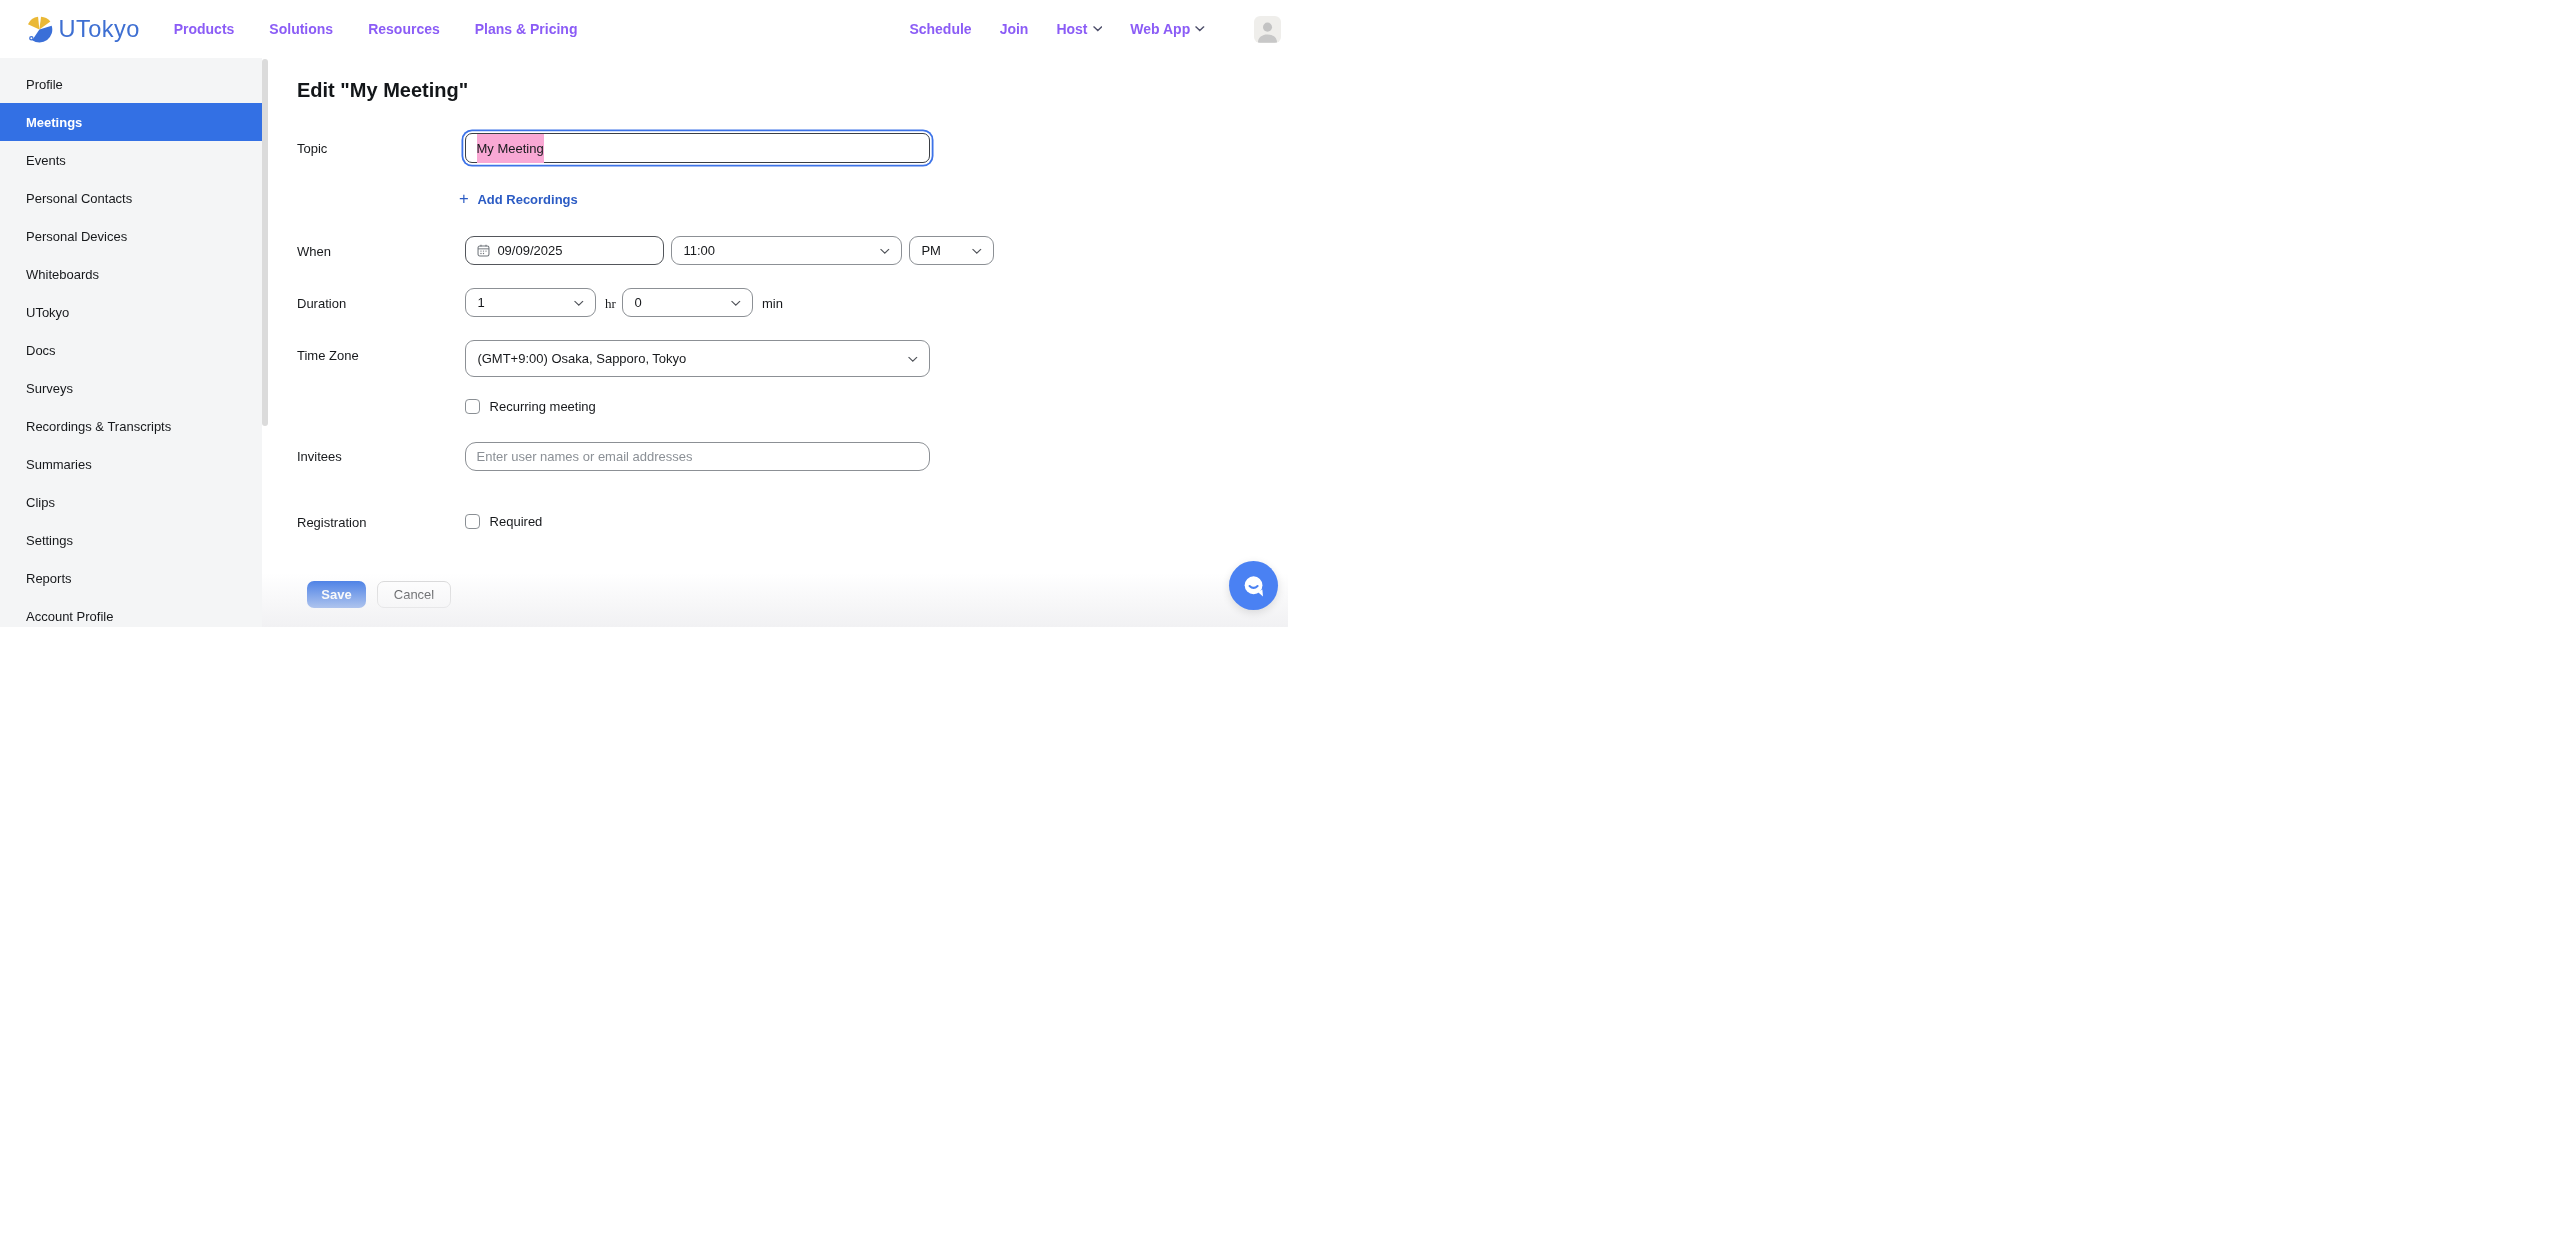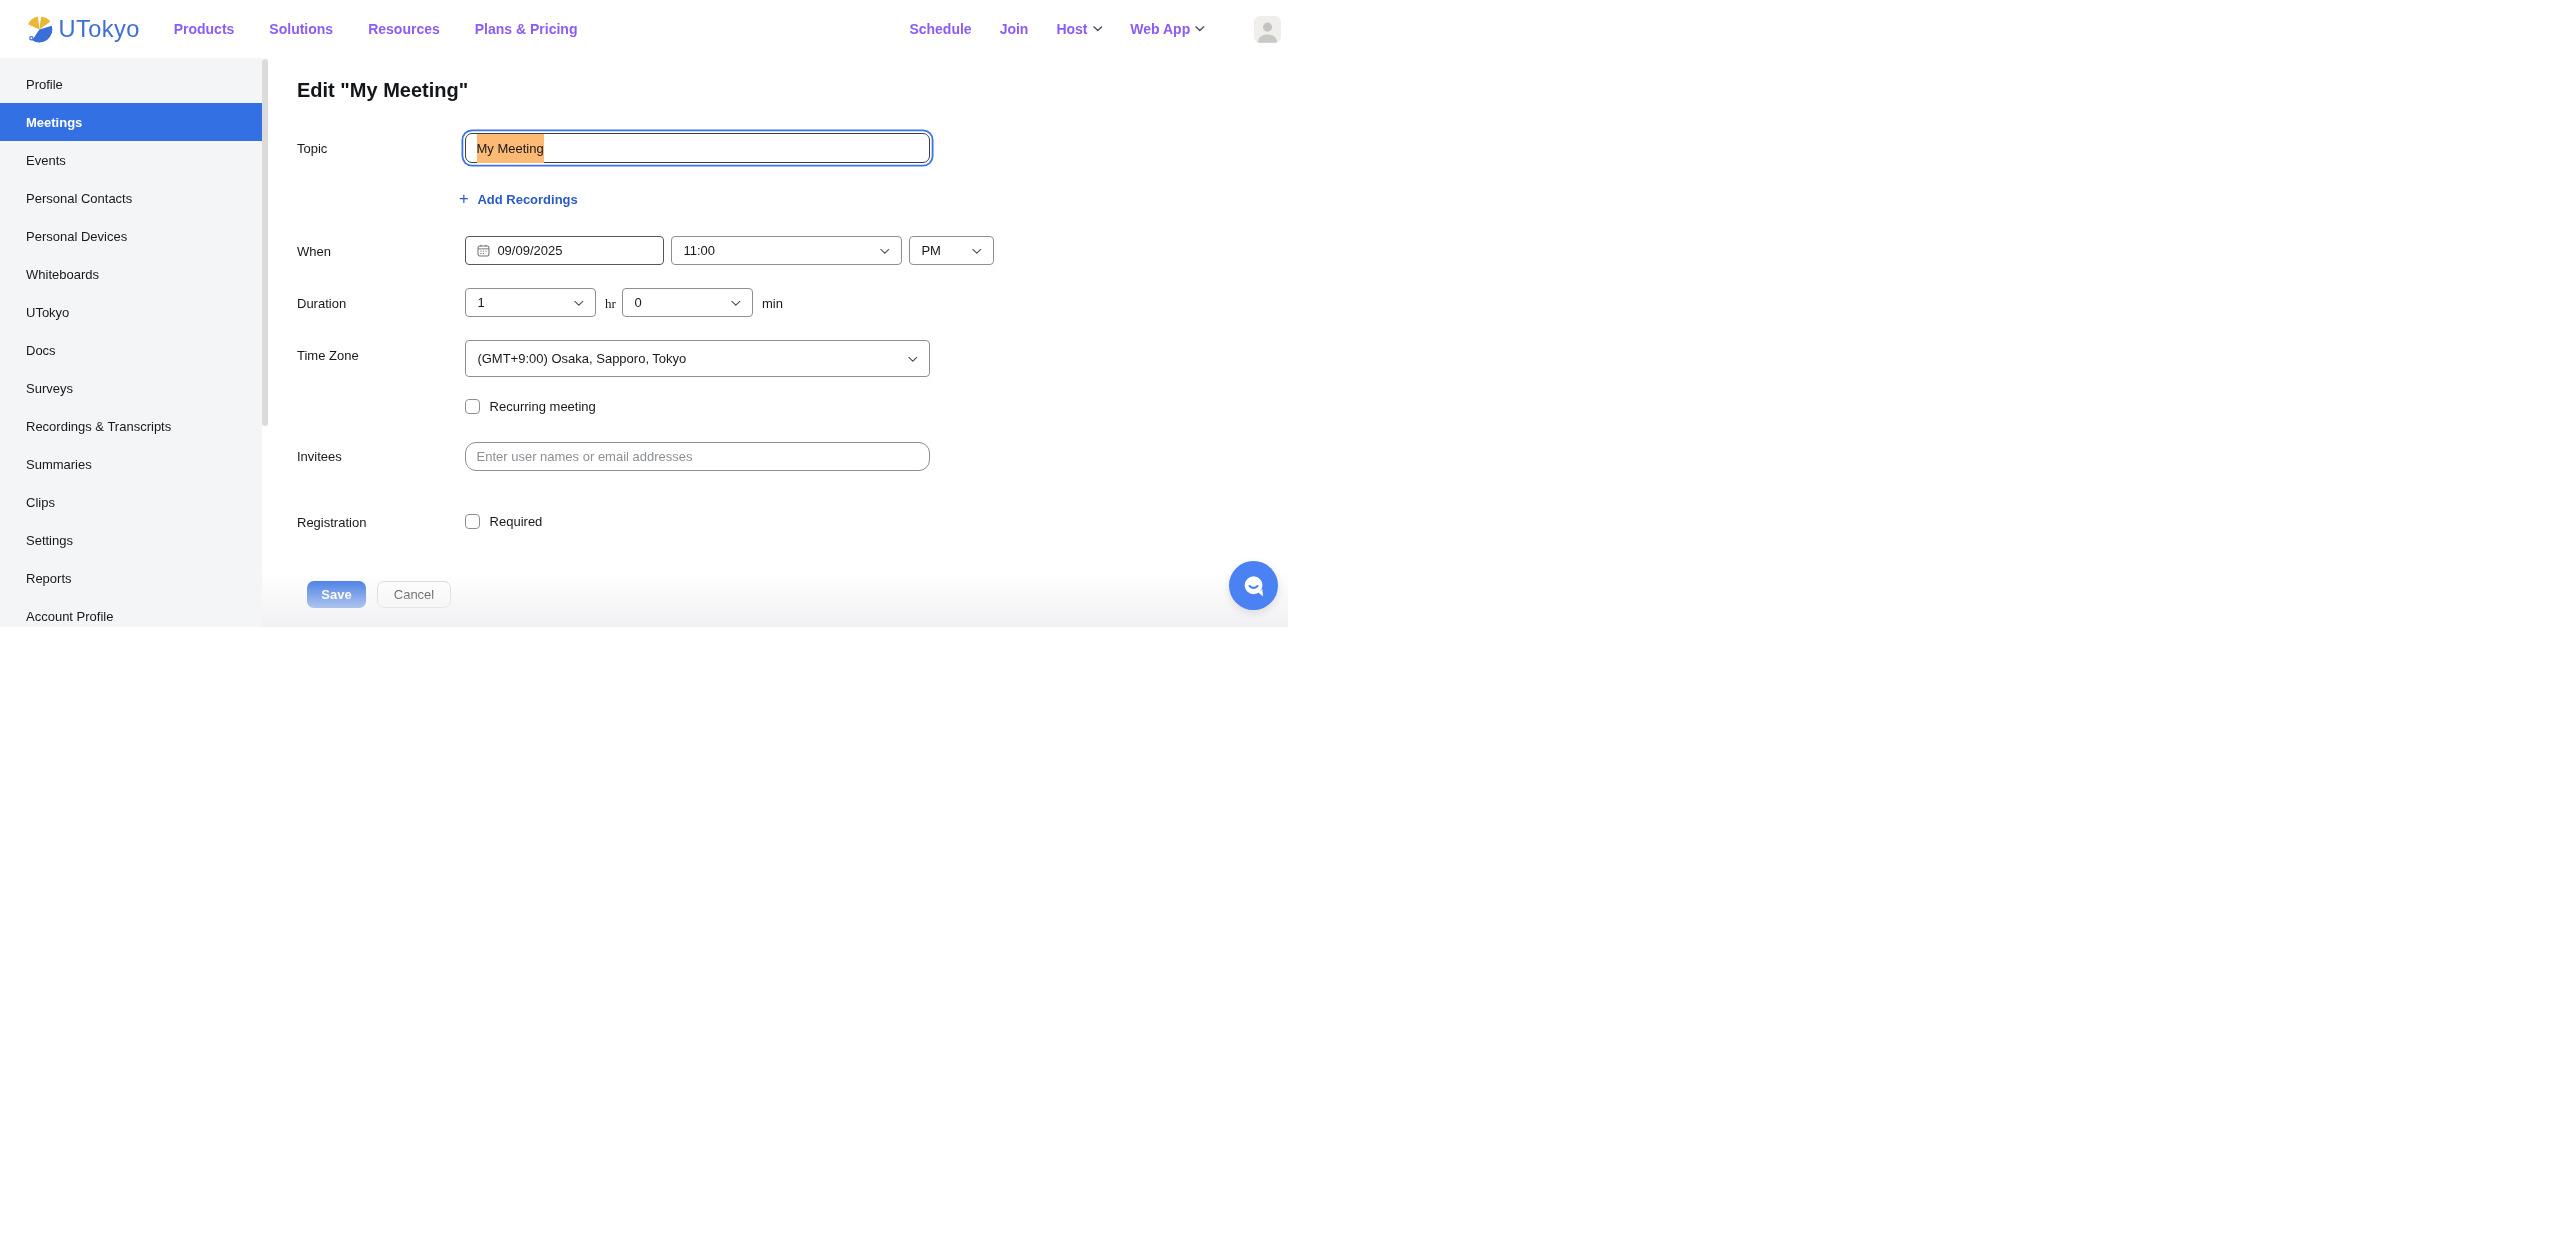--- a/index.html
+++ b/index.html
@@ -31,29 +31,29 @@
   .side-item.selected { background:#3370e4; color:#fff; font-weight:600; }
   .scroll-thumb { position:absolute; left:262px; top:59px; width:6.1px; height:367px; border-radius:3.5px;
                   background:#dbdbdb; z-index:6; cursor:pointer; }
 
   
   .main { position:absolute; left:262px; top:58px; right:0; bottom:0; background:#fff; z-index:3; }
   .page-title { position:absolute; left:35px; top:21px; font-size:20px; font-weight:700; color:#131619; }
 
   .row-label { position:absolute; left:35px; font-size:13px; font-weight:500; color:#17191c; }
 
-  .field { position:absolute; background:#fff; border:0.9px solid #8c9095; border-radius:4px;
+  .field { position:absolute; background:#fff; border:0.9px solid #8c9095; border-radius:9px;
            display:flex; align-items:center; padding:0 11.4px; font-size:13px; color:#17191c; cursor:pointer; }
   .field .chev { position:absolute; right:11.4px; top:50%; transform:translateY(-50%); }
 
   .topic-input { position:absolute; left:203px; top:75px; width:465px; height:30px; background:#fff;
                  border:1.3px solid #3a3e44; border-radius:7px; display:flex; align-items:center;
                  padding:0 10.5px; font-size:13px; cursor:text;
                  box-shadow:0 0 0 1.7px #fff, 0 0 0 3.5px #3d73e8; }
-  .sel-text { background:#fdba74; padding:7px 0; }
+  .sel-text { background:#f9a8d4; padding:7px 0; }
 
   .add-desc { position:absolute; left:197px; top:133px; display:flex; align-items:center; gap:8.7px;
               color:#2b5bc4; font-size:13px; font-weight:600; cursor:pointer; }
   .plus { font-size:16.6px; font-weight:500; line-height:1; }
 
   .date-field { left:203px; top:178px; width:199px; height:29px; border-color:#53565b; border-width:1px; gap:7px; }
   .time-field { left:409px; top:178px; width:231px; height:29px; }
   .ampm-field { left:647px; top:178px; width:85px; height:29px; }
 
   .hr-field  { left:203px; top:230px; width:131px; height:29px; }

